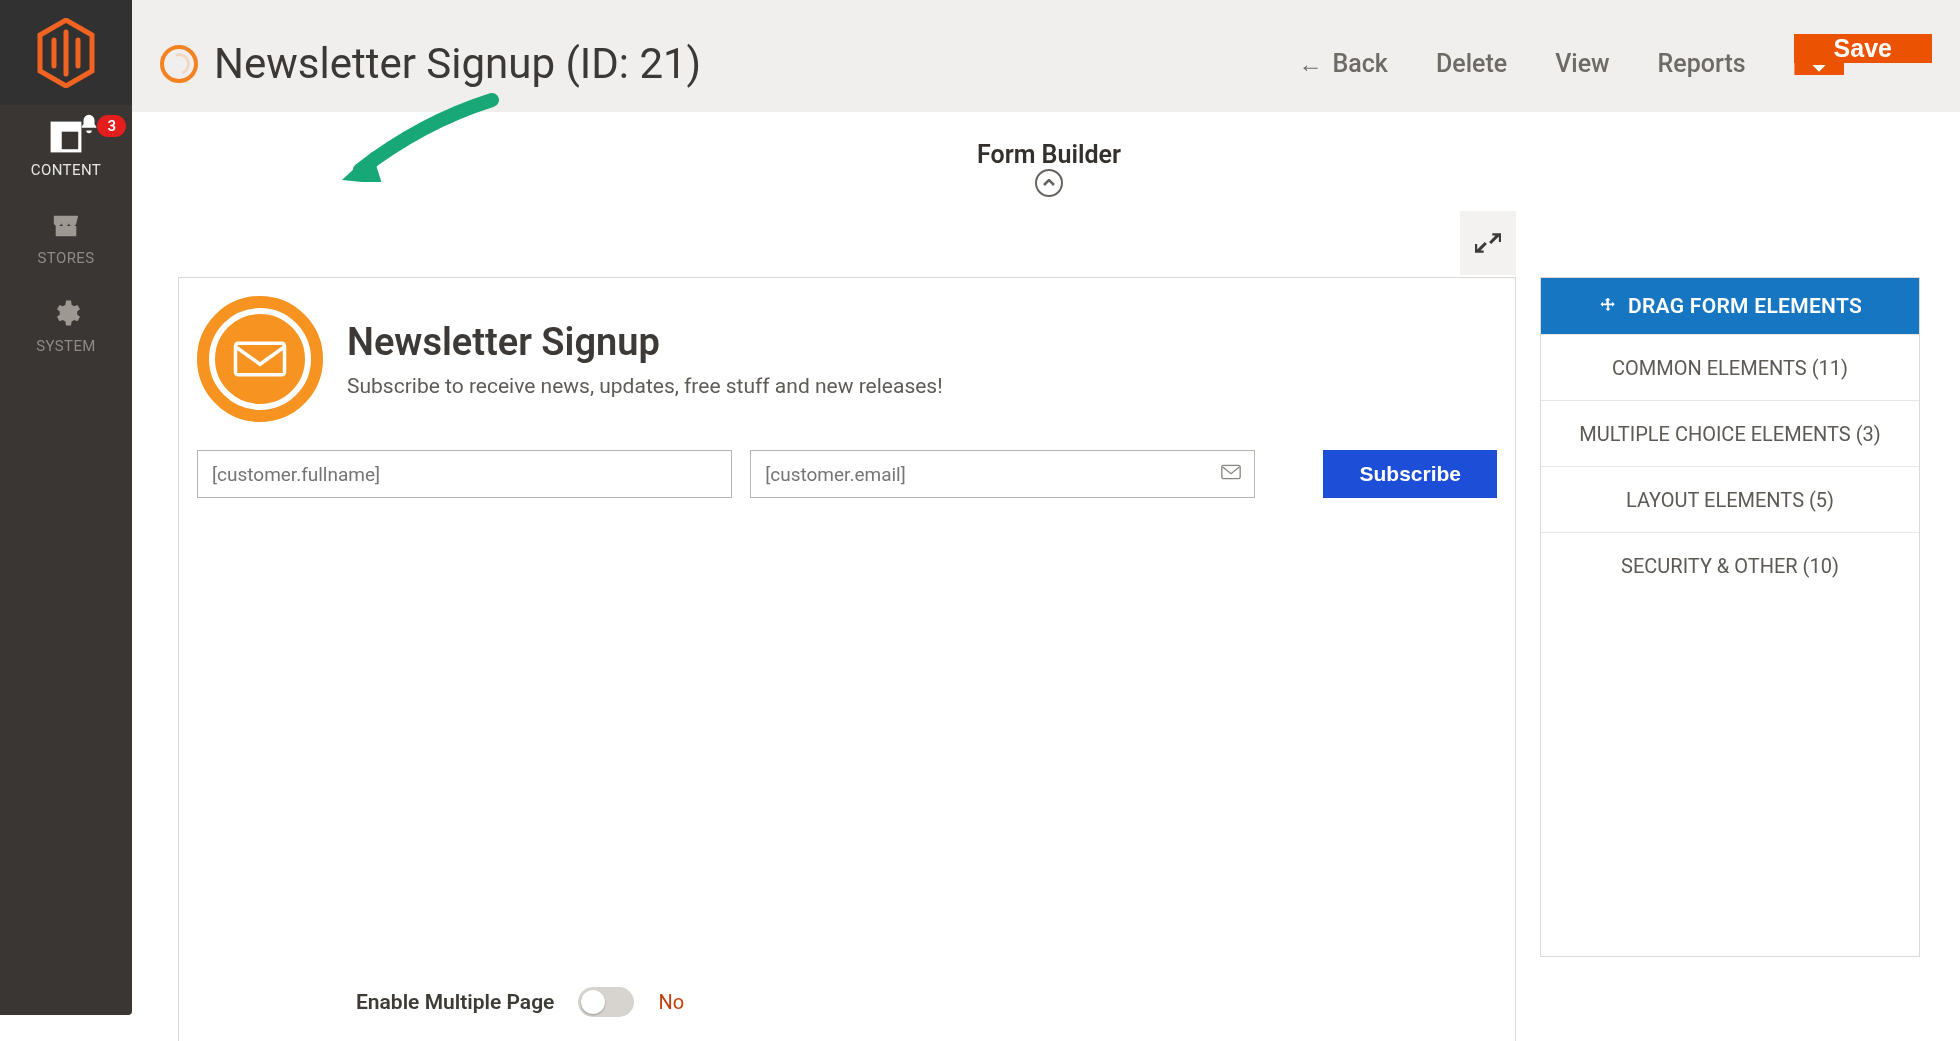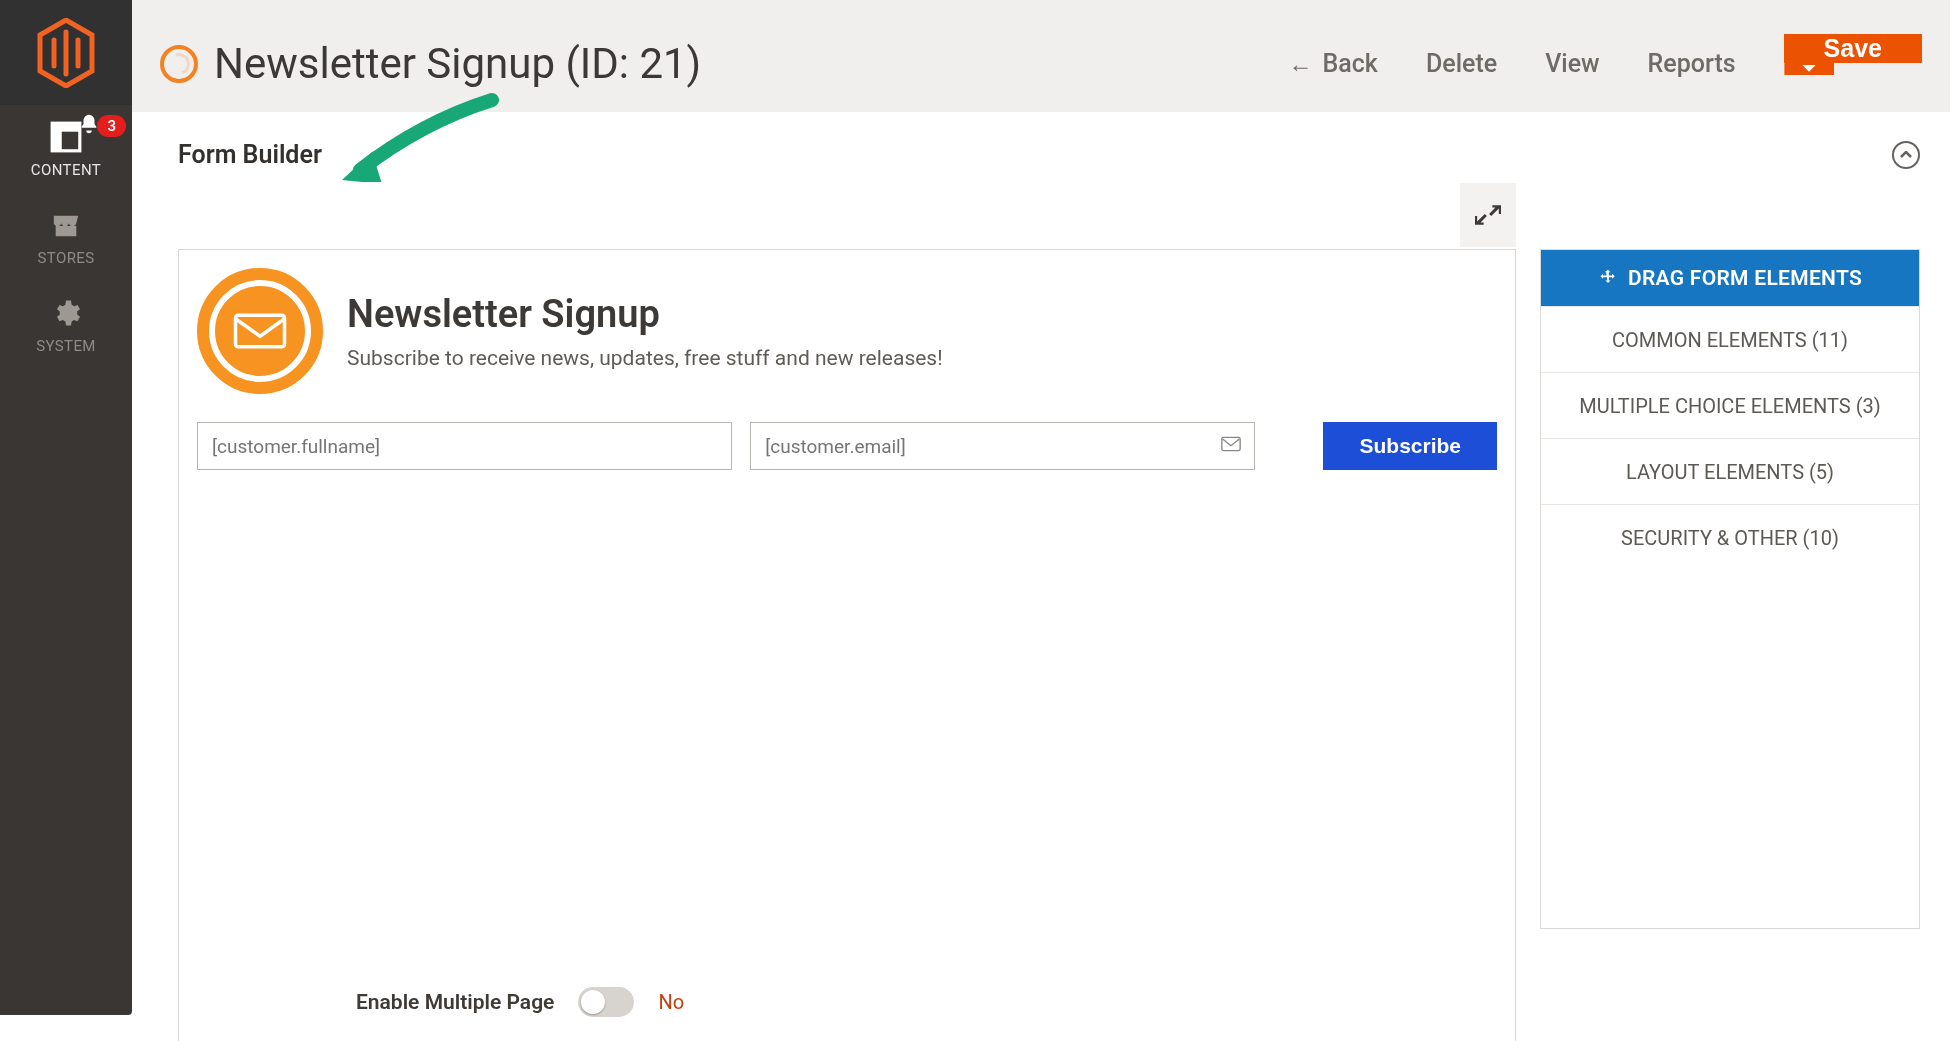--- a/index.html
+++ b/index.html
@@ -14,36 +14,36 @@
   .side-item .label { font-size:15px; letter-spacing:0.4px; color:#8f8a85; margin-top:6px; }
   .side-item.active .label { color:#e6e6e6; }
   .side-ico { width:40px; height:36px; display:flex; align-items:center; justify-content:center; }
   .side-ico svg { fill:#9e9892; }
   .side-item.active .side-ico svg { fill:#ffffff; }
   .badge-wrap { position:absolute; top:8px; right:6px; display:flex; align-items:center; }
   .bell { color:#e6e6e6; }
   .count-badge { background:#e41d1d; color:#fff; border-radius:12px; padding:2px 10px; font-size:15px; font-weight:600; margin-left:-3px; }
 
   
-  .page-header { position:absolute; left:132px; top:0; right:10px; height:128px; background:#f0efee; border-bottom:1px solid #dedcd9; display:flex; align-items:center; justify-content:space-between; padding:0 28px; }
+  .page-header { position:absolute; left:132px; top:0; right:0; height:128px; background:#f0efee; border-bottom:1px solid #dedcd9; display:flex; align-items:center; justify-content:space-between; padding:0 28px; }
   .title-wrap { display:flex; align-items:center; gap:16px; }
   .ring-icon { width:38px; height:38px; border:4px solid #f58220; border-radius:50%; position:relative; }
   .ring-icon::after { content:""; position:absolute; inset:4px; border:3px solid transparent; border-top-color:#f58220; border-right-color:#f58220; border-radius:50%; transform:rotate(25deg); opacity:.2; }
   .page-title { font-size:42px; font-weight:400; color:#3b3836; }
   .head-actions { display:flex; align-items:center; gap:48px; }
   .head-link { font-size:25px; color:#6e6a66; cursor:pointer; display:flex; align-items:center; gap:10px; font-weight:500; }
   .head-link .arr { font-size:24px; }
   .save-split { display:flex; height:60px;flex-direction:column; }
   .save-btn { background:#eb5202; color:#fff; font-size:25px; font-weight:600; padding:0 40px; display:flex; align-items:center; border:none; cursor:pointer; }
   .save-caret { background:#eb5202; border-left:1px solid rgba(255,255,255,.35); width:50px; display:flex; align-items:center; justify-content:center; cursor:pointer; }
   .save-caret svg { fill:#fff; }
 
   
   .body-area { position:absolute; left:132px; top:112px; right:0; bottom:0; background:#ffffff; padding:28px 40px 10px 46px; }
-  .section-head-row { display:flex; align-items:center; justify-content:space-between; }
+  .section-head-row { display:flex; align-items:center; justify-content:space-between;flex-direction:column; }
   .section-title { font-size:25px; font-weight:600; color:#34302d; position:relative; }
 
   
   .anno-arrow { position:absolute; left:332px; top:92px; width:170px; height:90px; pointer-events:none; }
 
   .collapse-btn { width:28px; height:28px; border:2px solid #66625f; border-radius:50%; display:flex; align-items:center; justify-content:center; cursor:pointer; }
   .collapse-btn svg { stroke:#66625f; fill:none; stroke-width:2.5; }
 
   
   .builder-wrap { display:flex; gap:24px; margin-top:18px; height:680px; }

